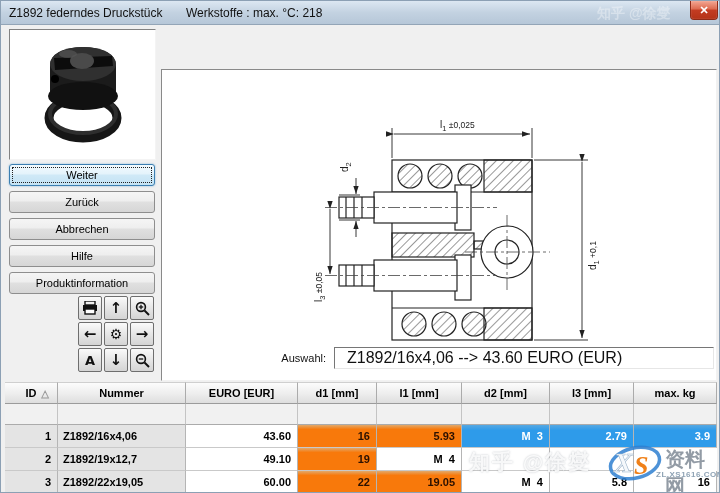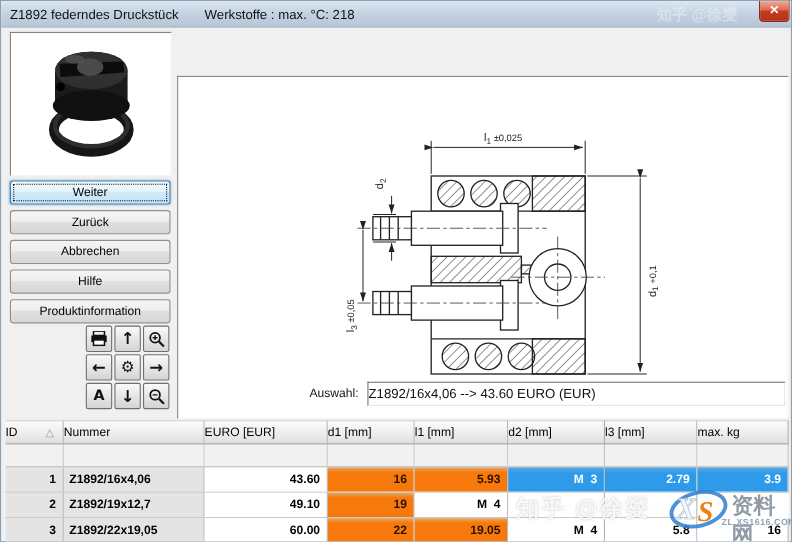--- a/index.html
+++ b/index.html
@@ -44,31 +44,31 @@
 
   
   .drawing-box { position:absolute; left:160px; top:28px; width:556px; height:312px;
                  background:#fff; border:1px solid #898989;
                  border-right-color:#F2F2F2; border-bottom-color:#F2F2F2;margin-top:40px; }
   .sel-label { position:absolute; left:165px; top:351px; width:160px; text-align:right;
                font-size:11px; color:#111; }
   .sel-field { position:absolute; left:333px; top:346px; width:380px; height:22px;
                background:#fff; border:1px solid #767676;
                border-right-color:#E6E6E6; border-bottom-color:#E6E6E6;
-               font-size:12px; line-height:20px; padding-left:0; color:#111; }
+               font-size:16px; line-height:20px; padding-left:12px; color:#111; }
 
   
   .table { position:absolute; left:4px; top:381px; width:712px; background:#fff; }
   .trow { display:grid; grid-template-columns:53px 128px 112px 79px 85px 88px 84px 83px; }
   .trow > div { overflow:hidden; white-space:pre; }
   .thead { height:22px; }
   .thead > div { background:linear-gradient(#FCFCFC,#EDEDED 55%,#DEDEDE);
                  border-right:1px solid #ABABAB; border-bottom:1px solid #9B9B9B;
                  border-top:1px solid #CFCFCF;
-                 font-size:11px; font-weight:normal; color:#000; text-align:left;
+                 font-size:11px; font-weight:bold; color:#000; text-align:center;
                  line-height:21px; position:relative; cursor:pointer; }
   .sort-glyph { position:absolute; right:8px; top:0; color:#9A9A9A; font-size:10px; }
   .tfilter { height:21px; }
   .tfilter > div { background:#F1F1F1; border-right:1px solid #C4C4C4;
                    border-bottom:1px solid #ABABAB; }
   .tdata { height:23px; cursor:pointer; }
   .tdata > div { border-right:1px solid #B5B5B5; border-bottom:1px solid #C9C9C9;
                  font-size:11px; font-weight:bold; color:#000; line-height:22px; }
   .cell-gray   { background:#E4E4E4; }
   .cell-white  { background:#FFFFFF; }

